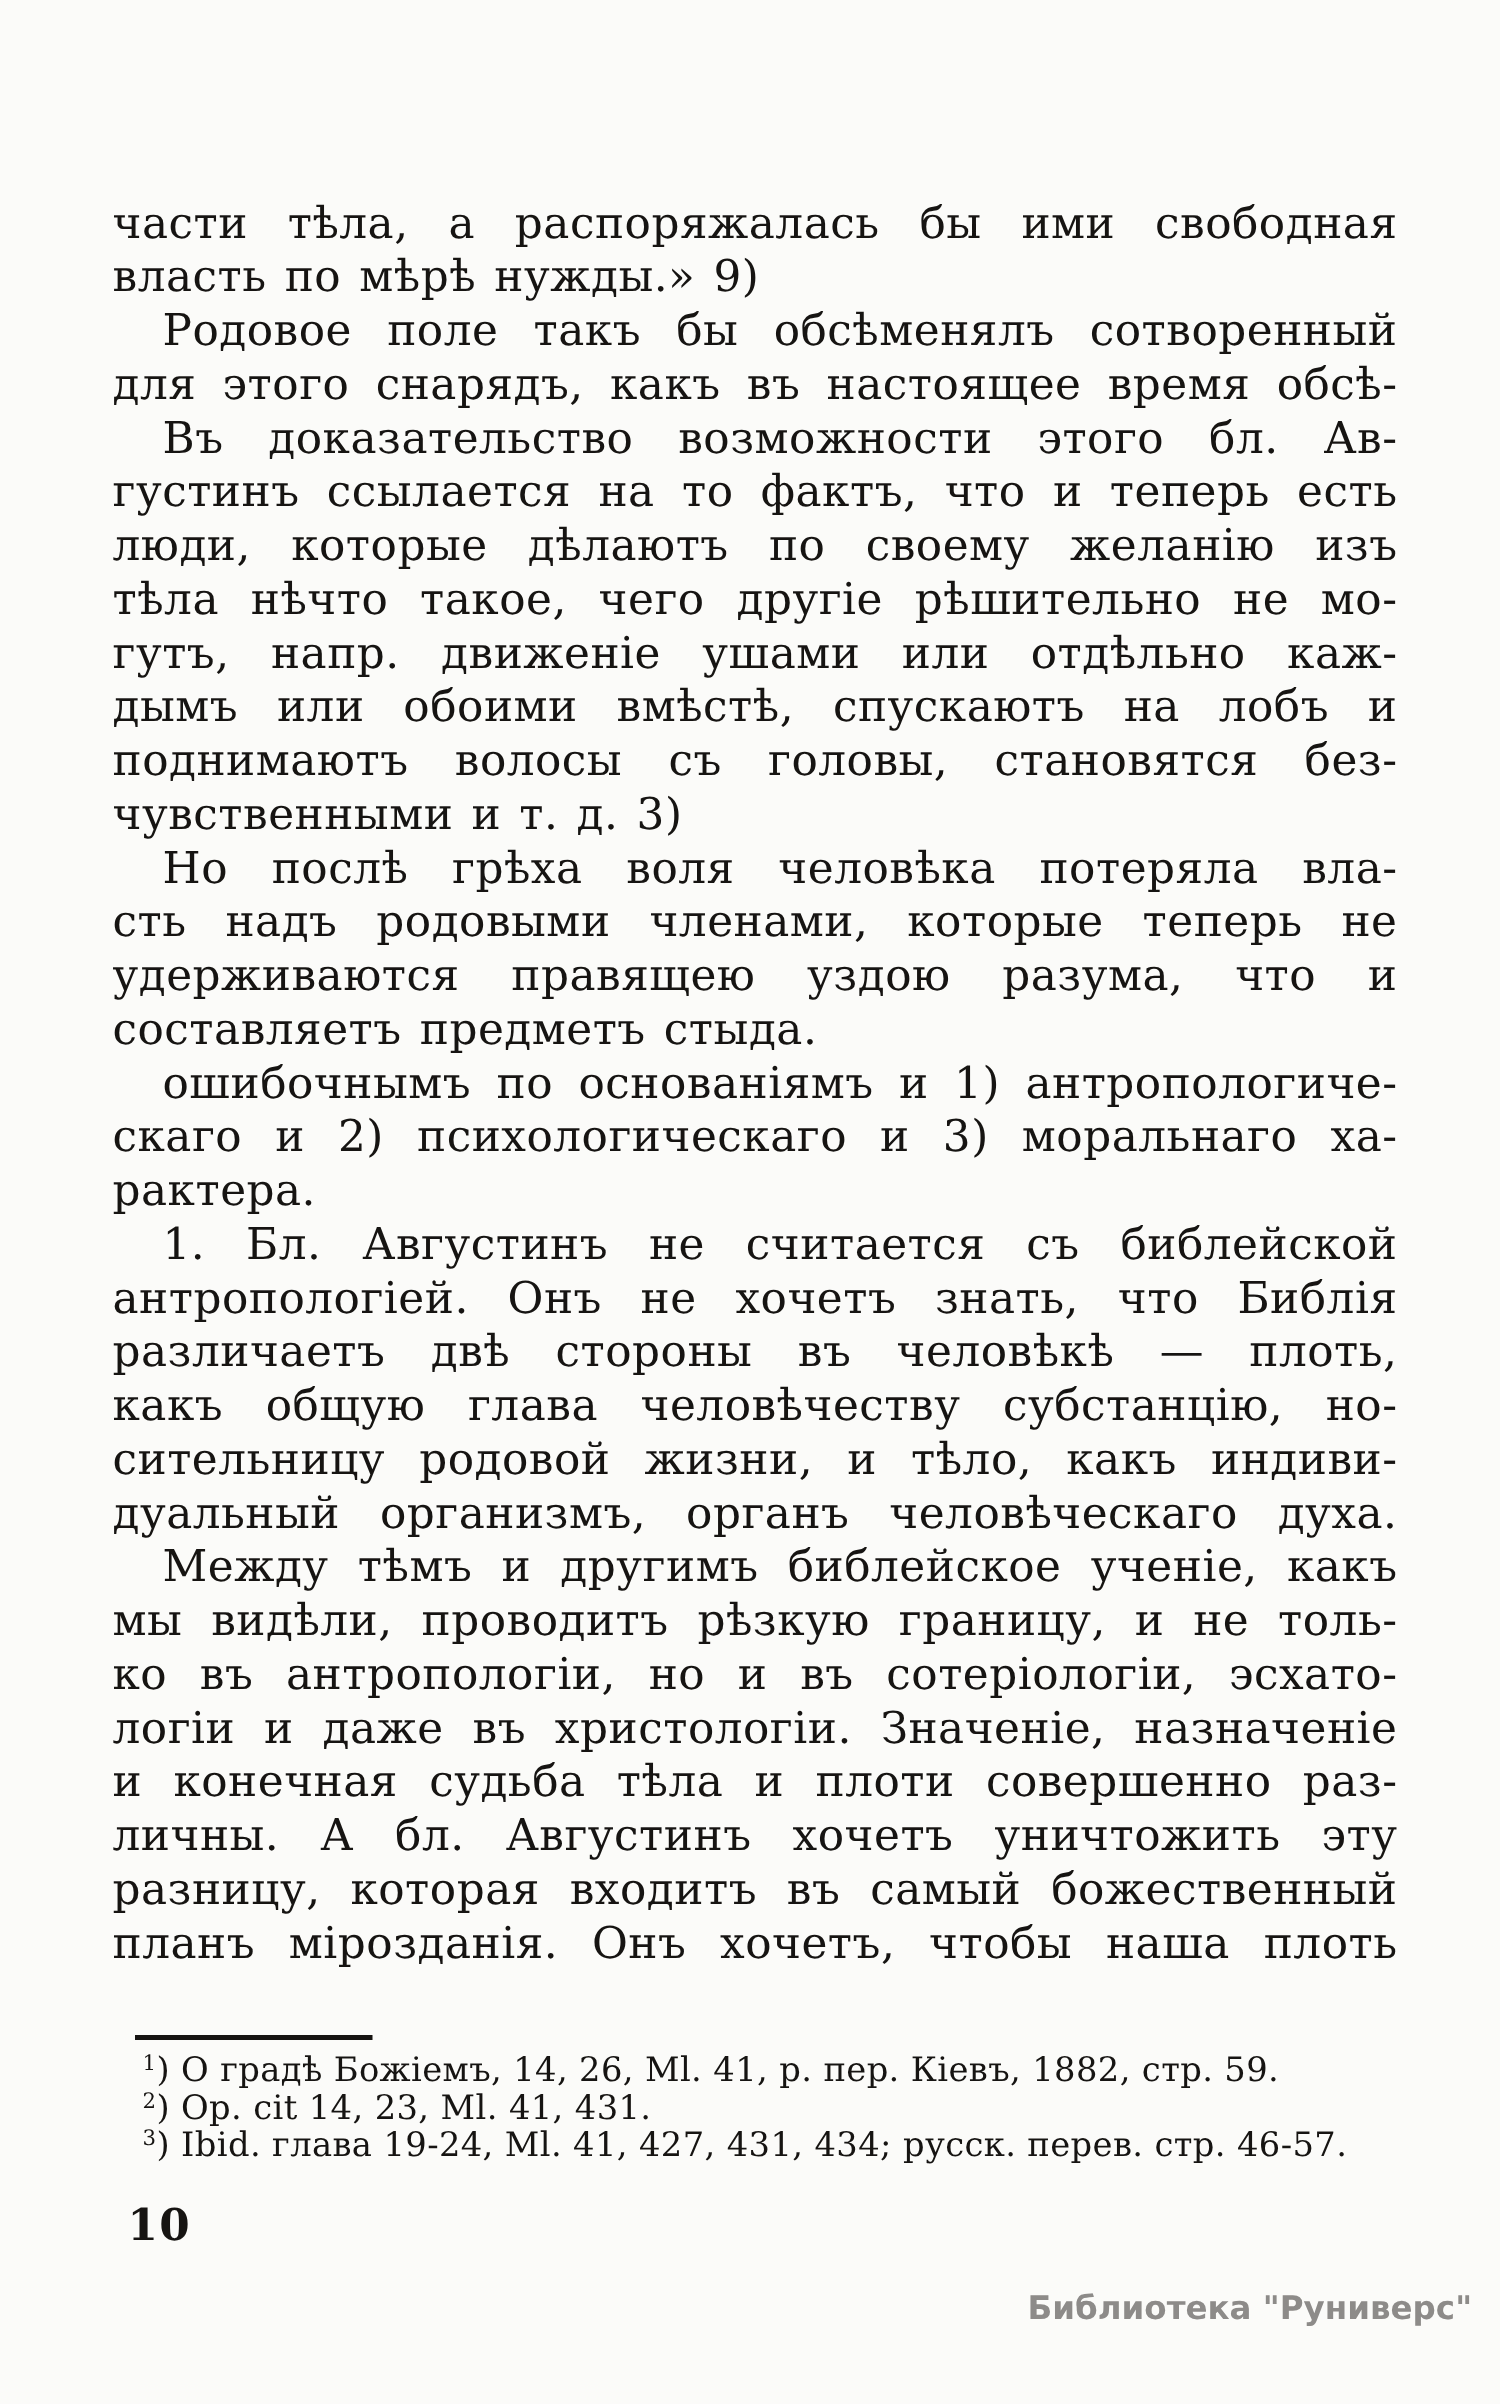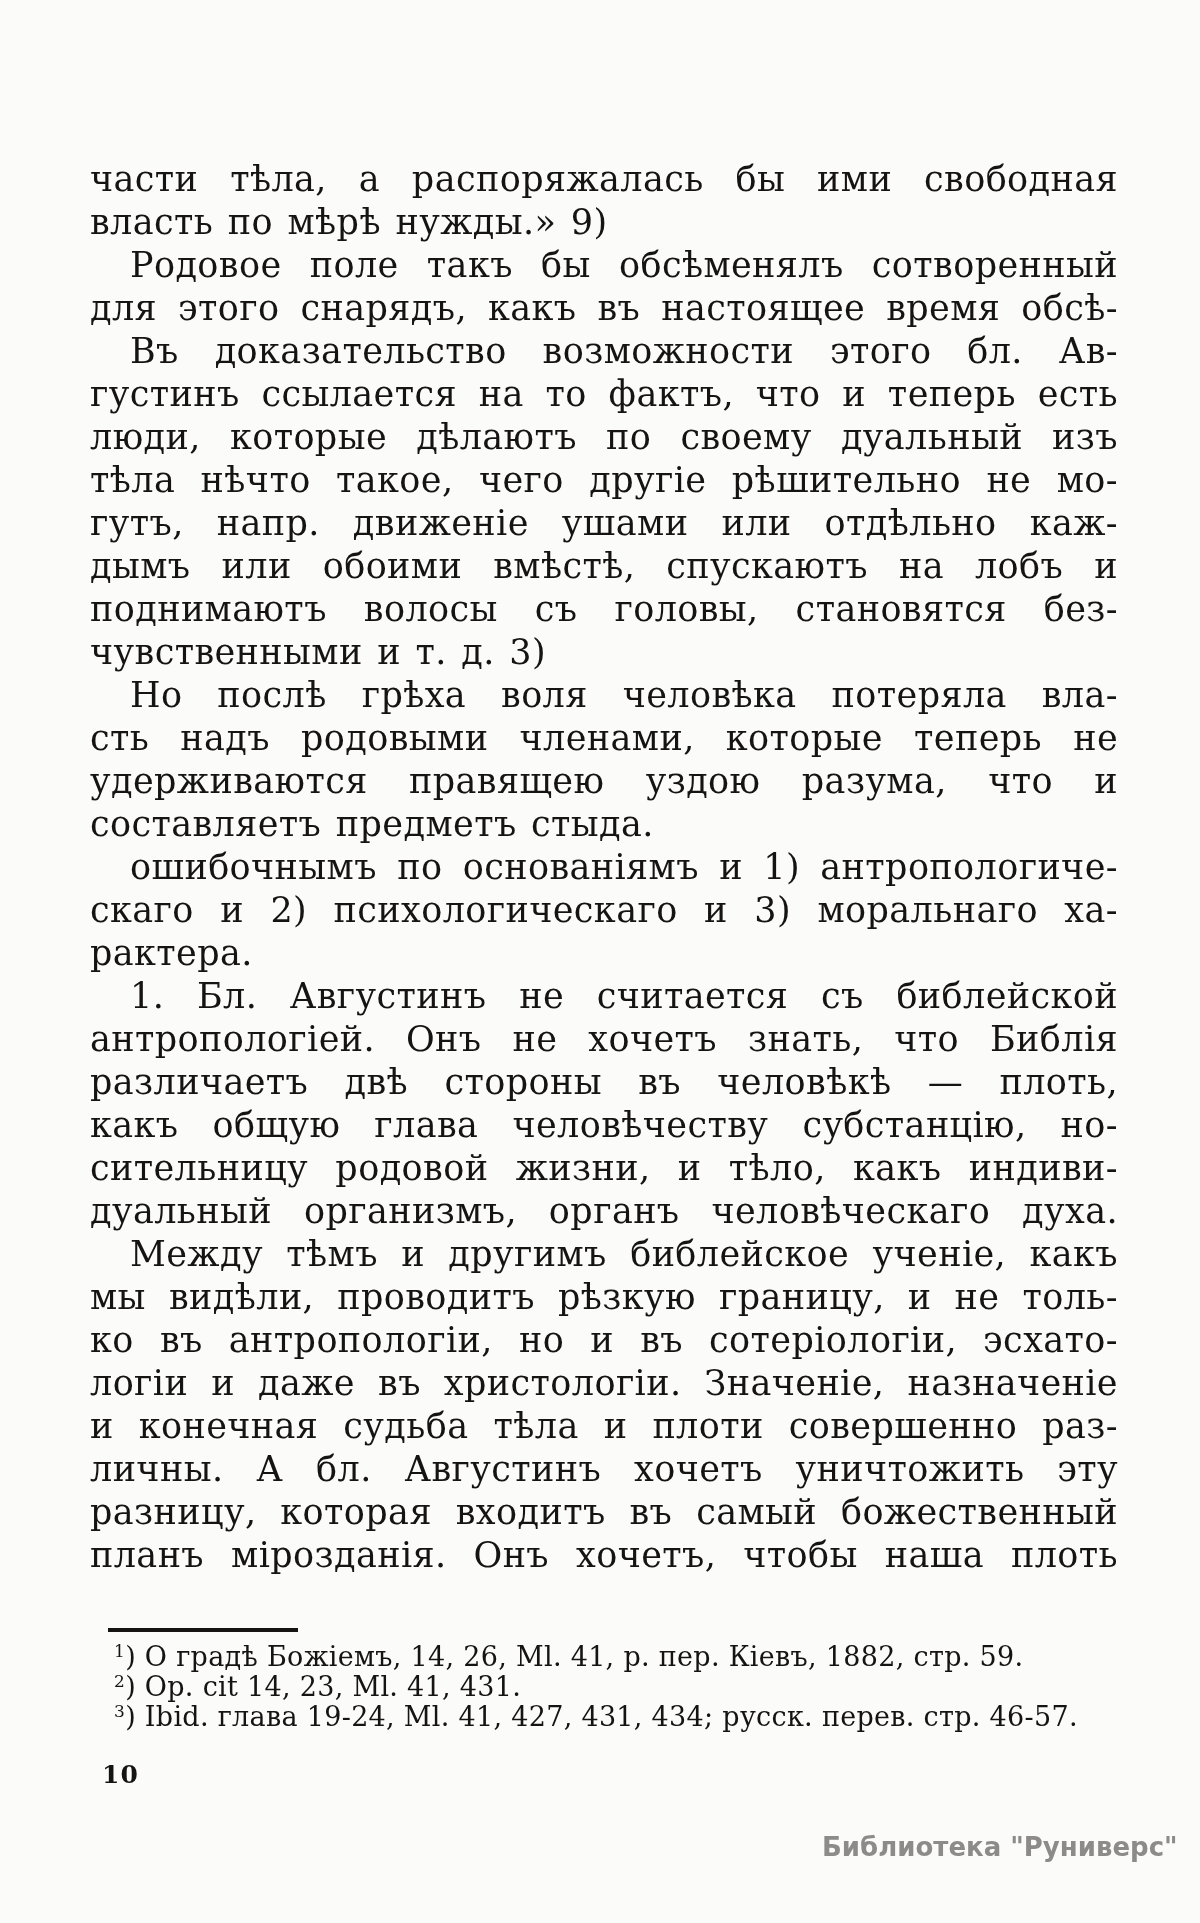--- a/index.html
+++ b/index.html
@@ -65,21 +65,21 @@
   }
   .fn sup {
     font-size: 17px;
     line-height: 0;
     vertical-align: 9px;
   }
   .page-num {
     position: absolute;
     left: 102px;
     top: 1760px;
-    font-size: 25px;
+    font-size: 35px;
     font-weight: bold;
     letter-spacing: 1px;
   }
   .watermark {
     position: absolute;
     left: 822px;
     top: 1832px;
     font-family: "DejaVu Sans", sans-serif;
     font-size: 26px;
     font-weight: bold;
@@ -96,21 +96,21 @@
         <div class="tline">части тѣла, а распоряжалась бы ими свободная</div>
         <div class="tline flush">власть по мѣрѣ нужды.» 9)</div>
       </div>
       <div class="para indent">
         <div class="tline">Родовое поле такъ бы обсѣменялъ сотворенный</div>
         <div class="tline">для этого снарядъ, какъ въ настоящее время обсѣ-</div>
       </div>
       <div class="para indent">
         <div class="tline">Въ доказательство возможности этого бл. Ав-</div>
         <div class="tline">густинъ ссылается на то фактъ, что и теперь есть</div>
-        <div class="tline">люди, которые дѣлаютъ по своему дуальный изъ</div>
+        <div class="tline">люди, которые дѣлаютъ по своему желанію изъ</div>
         <div class="tline">тѣла нѣчто такое, чего другіе рѣшительно не мо-</div>
         <div class="tline">гутъ, напр. движеніе ушами или отдѣльно каж-</div>
         <div class="tline">дымъ или обоими вмѣстѣ, спускаютъ на лобъ и</div>
         <div class="tline">поднимаютъ волосы съ головы, становятся без-</div>
         <div class="tline flush">чувственными и т. д. 3)</div>
       </div>
       <div class="para indent">
         <div class="tline">Но послѣ грѣха воля человѣка потеряла вла-</div>
         <div class="tline">сть надъ родовыми членами, которые теперь не</div>
         <div class="tline">удерживаются правящею уздою разума, что и</div>

